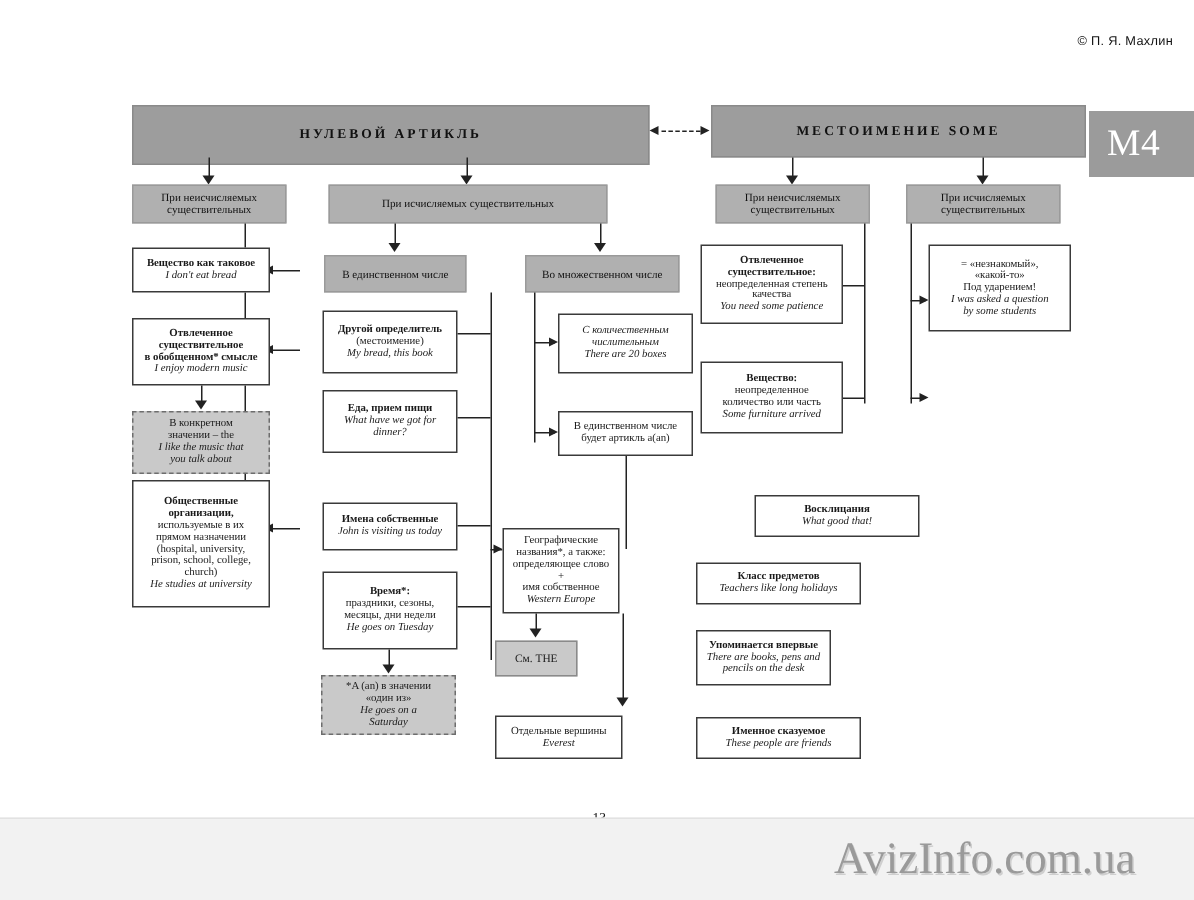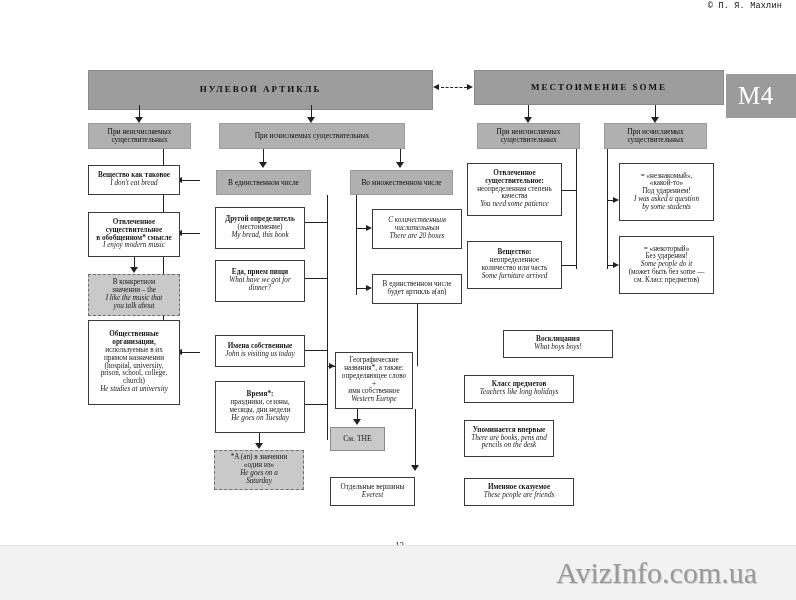--- a/index.html
+++ b/index.html
@@ -7,23 +7,23 @@
     width:796px;height:600px;
     background:#ffffff;
     font-family:"Liberation Serif", serif;
     color:#1a1a1a;
     overflow:hidden;
     position:relative;
   }
   #page{position:absolute;inset:0;}
 
   .copyright{
-    position:absolute;top:1px;right:14px;
+    position:absolute;top:22px;right:14px;
     font-size:8.5px;letter-spacing:.2px;color:#111;
-    font-family:Liberation Mono, monospace;
+    font-family:Liberation Sans, sans-serif;
   }
   .page-num{
     position:absolute;left:395px;top:540px;
     font-size:9px;color:#111;
   }
   .m4{
     position:absolute;left:738px;top:82px;
     font-size:25px;color:#ffffff;
     font-family:"Liberation Serif", serif;
     letter-spacing:.5px;
@@ -300,21 +300,21 @@
   <div class="arr-l" style="left:554px;top:262px;"></div>
   <div class="node box" style="left:467px;top:241px;width:95px;height:48px;">
     <span class="ln t-bold">Вещество:</span>
     <span class="ln">неопределенное</span>
     <span class="ln">количество или часть</span>
     <span class="ln t-ital">Some furniture arrived</span>
   </div>
 
   <div class="node box" style="left:464px;top:330px;width:110px;height:28px;margin-left:39px;">
     <span class="ln t-bold">Восклицания</span>
-    <span class="ln t-ital">What boys boys!</span>
+    <span class="ln t-ital">What good that!</span>
   </div>
 
   <div class="node box" style="left:464px;top:375px;width:110px;height:28px;">
     <span class="ln t-bold">Класс предметов</span>
     <span class="ln t-ital">Teachers like long holidays</span>
   </div>
 
   <div class="node box" style="left:464px;top:420px;width:90px;height:37px;">
     <span class="ln t-bold">Упоминается впервые</span>
     <span class="ln t-ital">There are books, pens and</span>
@@ -333,26 +333,19 @@
   <div class="node box" style="left:619px;top:163px;width:95px;height:58px;">
     <span class="ln">= «незнакомый»,</span>
     <span class="ln">«какой-то»</span>
     <span class="ln">Под ударением!</span>
     <span class="ln t-ital">I was asked a question</span>
     <span class="ln t-ital">by some students</span>
   </div>
 
   <div class="hline" style="left:607px;top:265px;width:10px;"></div>
   <div class="arr-r" style="left:613px;top:262px;"></div>
-  <div class="node box" style="left:619px;top:236px;width:95px;height:58px;">
-    <span class="ln">= «некоторый»</span>
-    <span class="ln">Без ударения!</span>
-    <span class="ln t-ital">Some people do it</span>
-    <span class="ln">(может быть без some —</span>
-    <span class="ln">см. Класс предметов)</span>
-  </div>
 
   <div class="page-num">13</div>
 
   <div class="wm-bar"></div>
   <div class="watermark">AvizInfo.com.ua</div>
 
 </div>
 
 </body></html>

